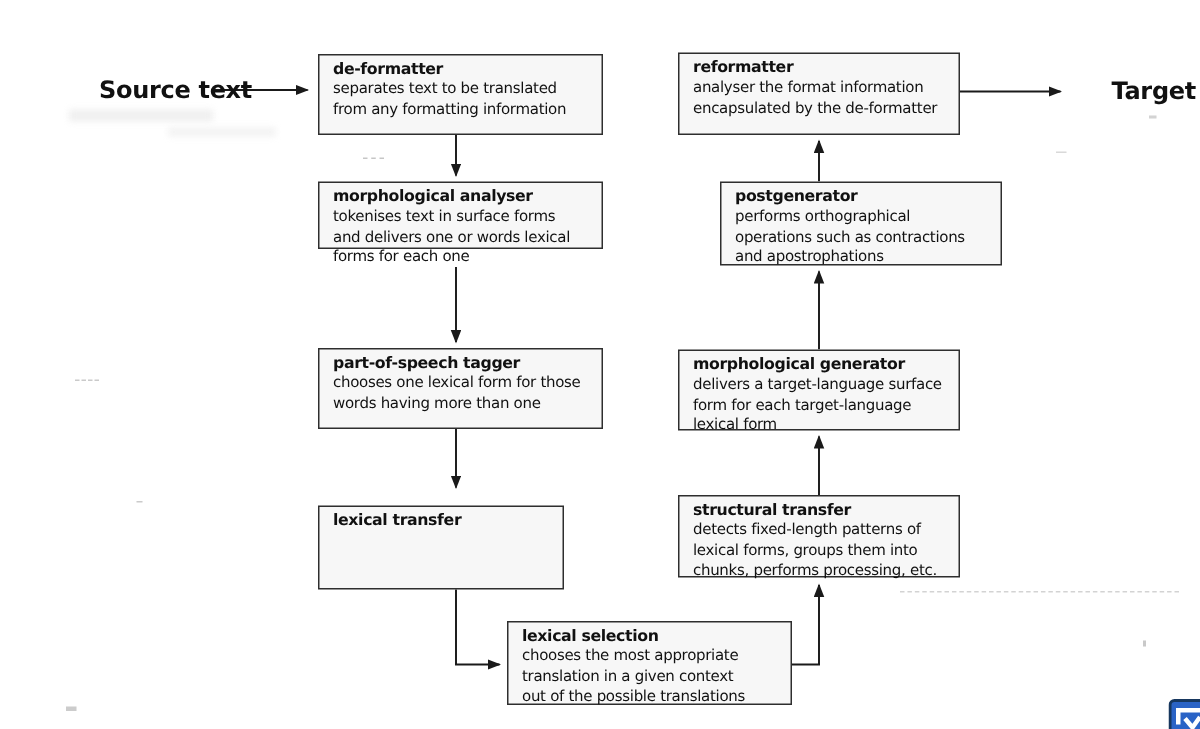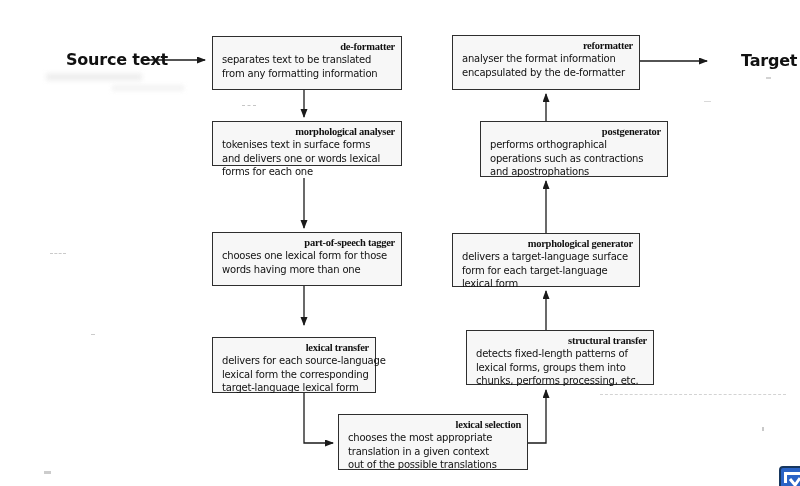--- a/index.html
+++ b/index.html
@@ -1,22 +1,22 @@
 <!DOCTYPE html>
 <html><head>
 <meta charset="utf-8">
 <style>
   html,body{margin:0;padding:0;background:#ffffff;}
   #page{position:relative;width:800px;height:486px;background:#ffffff;overflow:hidden;
         font-family:"DejaVu Sans","Liberation Sans",sans-serif;color:#111;}
   svg.wires{position:absolute;left:0;top:0;z-index:1;}
   .box{position:absolute;z-index:2;background:#f7f7f7;border:1.5px solid #2e2e2e;
        box-sizing:border-box;padding:3px 6px 0 9px;}
-  .box-title{font-weight:bold;font-size:10.5px;letter-spacing:-0.25px;text-align:right;
-             line-height:13px;white-space:pre;font-family:Liberation Serif, serif;}
+  .box-title{font-weight:bold;font-size:10.5px;letter-spacing:-0.25px;text-align:left;
+             line-height:13px;white-space:pre;}
   .box-desc{font-size:10px;letter-spacing:-0.2px;line-height:13.5px;white-space:pre;}
   .endlabel{position:absolute;z-index:2;font-weight:bold;font-size:16px;
             letter-spacing:-0.2px;line-height:14px;white-space:pre;}
   
   .art{position:absolute;z-index:0;}
   .a-band1{left:46px;top:73px;width:96px;height:8px;background:#ececec;filter:blur(2px);opacity:.8;}
   .a-band2{left:112px;top:85px;width:72px;height:6px;background:#f0f0f0;filter:blur(2px);opacity:.8;}
   .a-dash1{left:50px;top:253px;width:16px;height:0;border-top:1px dashed #a8a8a8;opacity:.6;}
   .a-dot1{left:91px;top:334px;width:4px;height:1px;background:#b5b5b5;opacity:.7;}
   .a-dash2{left:242px;top:105px;width:14px;height:0;border-top:1px dashed #999;opacity:.55;}
@@ -69,33 +69,30 @@
   </div>
 
   <div class="box" style="left:212px;top:232px;width:190px;height:54px;">
     <div class="box-title">part-of-speech tagger</div>
     <div class="box-desc">chooses one lexical form for those
 words having more than one</div>
   </div>
 
   <div class="box" style="left:212px;top:337px;width:164px;height:56px;">
     <div class="box-title">lexical transfer</div>
-    <div class="box-desc">delivers for each source-language
-lexical form the corresponding
-target-language lexical form</div>
   </div>
 
   <div class="box" style="left:338px;top:414px;width:190px;height:56px;">
     <div class="box-title">lexical selection</div>
     <div class="box-desc">chooses the most appropriate
 translation in a given context
 out of the possible translations</div>
   </div>
 
-  <div class="box" style="left:452px;top:330px;width:188px;height:55px;margin-left:14px;">
+  <div class="box" style="left:452px;top:330px;width:188px;height:55px;">
     <div class="box-title">structural transfer</div>
     <div class="box-desc">detects fixed-length patterns of
 lexical forms, groups them into
 chunks, performs processing, etc.</div>
   </div>
 
   <div class="box" style="left:452px;top:233px;width:188px;height:54px;">
     <div class="box-title">morphological generator</div>
     <div class="box-desc">delivers a target-language surface
 form for each target-language

